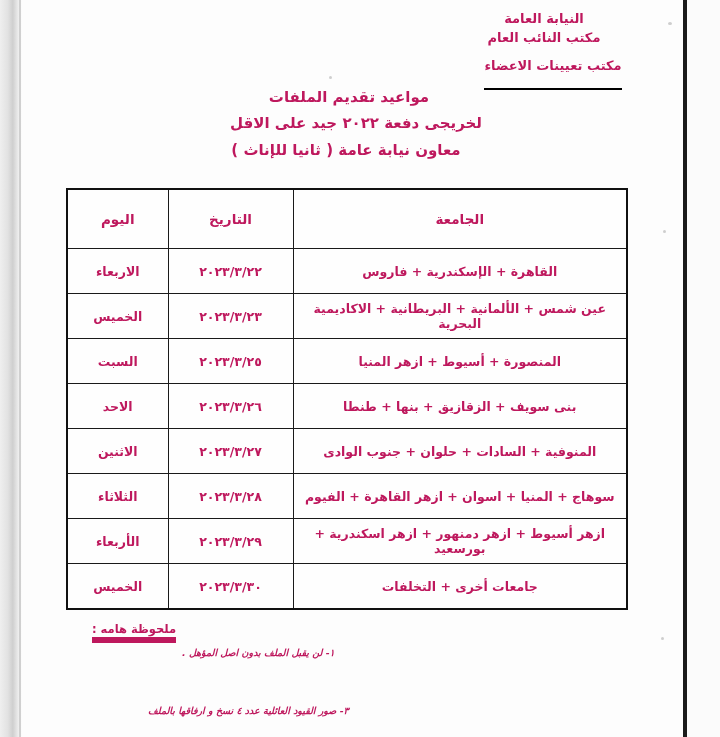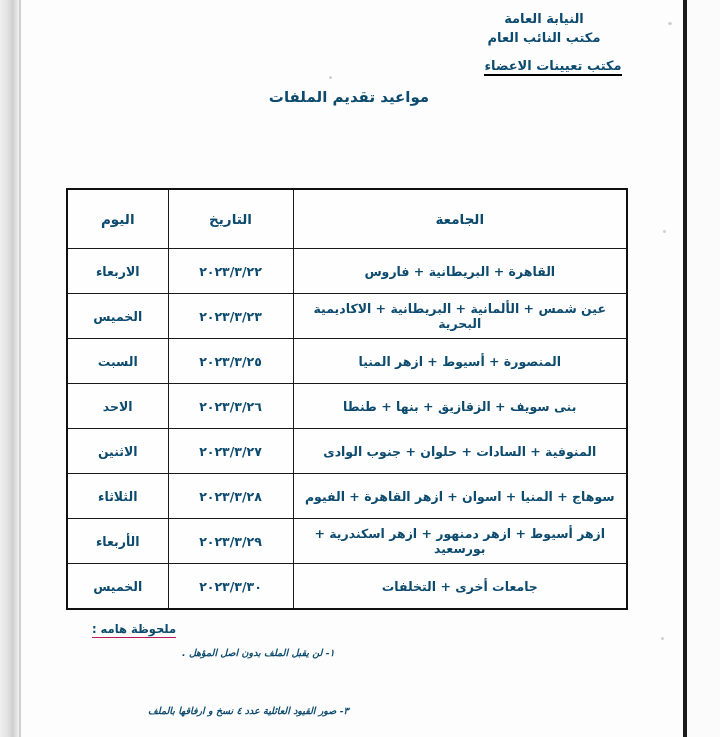--- a/index.html
+++ b/index.html
@@ -7,21 +7,21 @@
     padding: 0;
     background: #f2f2f2;
   }
   #page {
     position: relative;
     width: 720px;
     height: 737px;
     background: #ffffff;
     overflow: hidden;
     font-family: "DejaVu Sans", "Liberation Sans", sans-serif;
-    color: #0c4a6e;
+    color: #be185d;
   }
 
   
   .paper {
     position: absolute;
     left: 22px;
     top: 0;
     width: 662px;
     height: 737px;
     background: #fdfdfd;
@@ -72,21 +72,21 @@
     font-weight: bold;
     line-height: 1.45;
     letter-spacing: -0.2px;
   }
   .letterhead .lh-office {
     margin-top: 10px;
     font-size: 13px;
     font-weight: bold;
     display: inline-block;
     border-bottom: 2px solid #000;
-    padding-bottom: 1px;
+    padding-bottom: 15px;
     margin-right: -18px;
     text-align: right;
   }
 
   
   .doc-title {
     position: absolute;
     top: 84px;
     right: 0;
     left: 0;
@@ -144,21 +144,21 @@
     top: 618px;
     direction: rtl;
   }
   .notes-title {
     text-align: left;
     margin-left: 32px;
   }
   .notes-title span {
     font-size: 11.5px;
     font-weight: bold;
-    border-bottom: 1px solid #be185d;
+    border-bottom: 6px solid #be185d;
     padding-bottom: 1px;
   }
   .note-row {
     font-size: 9.5px;
     font-weight: bold;
     letter-spacing: -0.15px;
     line-height: 1.5;
     margin-top: 7px;
     text-align: left;
     font-style: italic;
@@ -184,39 +184,41 @@
   <div class="speck" style="left:661px;top:637px;width:3px;height:3px;"></div>
 
   <div class="letterhead">
     <div class="lh-line">النيابة العامة</div>
     <div class="lh-line">مكتب النائب العام</div>
     <div class="lh-office">مكتب تعيينات الاعضاء</div>
   </div>
 
   <div class="doc-title">
     <div class="t-line t1">مواعيد تقديم الملفات</div>
+    <div class="t-line t2">لخريجى دفعة ٢٠٢٢ جيد على الاقل</div>
+    <div class="t-line t3">معاون نيابة عامة ( ثانيا للإناث )</div>
   </div>
 
   <div class="table-wrap">
     <table class="sched">
       <colgroup>
         <col class="c-univ">
           <col class="c-date">
           <col class="c-day">
       </colgroup>
       <thead>
         <tr>
           <th>الجامعة</th>
           <th>التاريخ</th>
           <th>اليوم</th>
         </tr>
       </thead>
       <tbody id="sched-body">
           <tr>
-            <td class="cell-univ">القاهرة  + البريطانية + فاروس</td>
+            <td class="cell-univ">القاهرة  + الإسكندرية + فاروس</td>
             <td class="cell-date">٢٠٢٣/٣/٢٢</td>
             <td class="cell-day">الاربعاء</td>
           </tr>
           <tr>
             <td class="cell-univ">عين شمس + الألمانية + البريطانية + الاكاديمية البحرية</td>
             <td class="cell-date">٢٠٢٣/٣/٢٣</td>
             <td class="cell-day">الخميس</td>
           </tr>
           <tr>
             <td class="cell-univ">المنصورة + أسيوط + ازهر المنيا</td>

